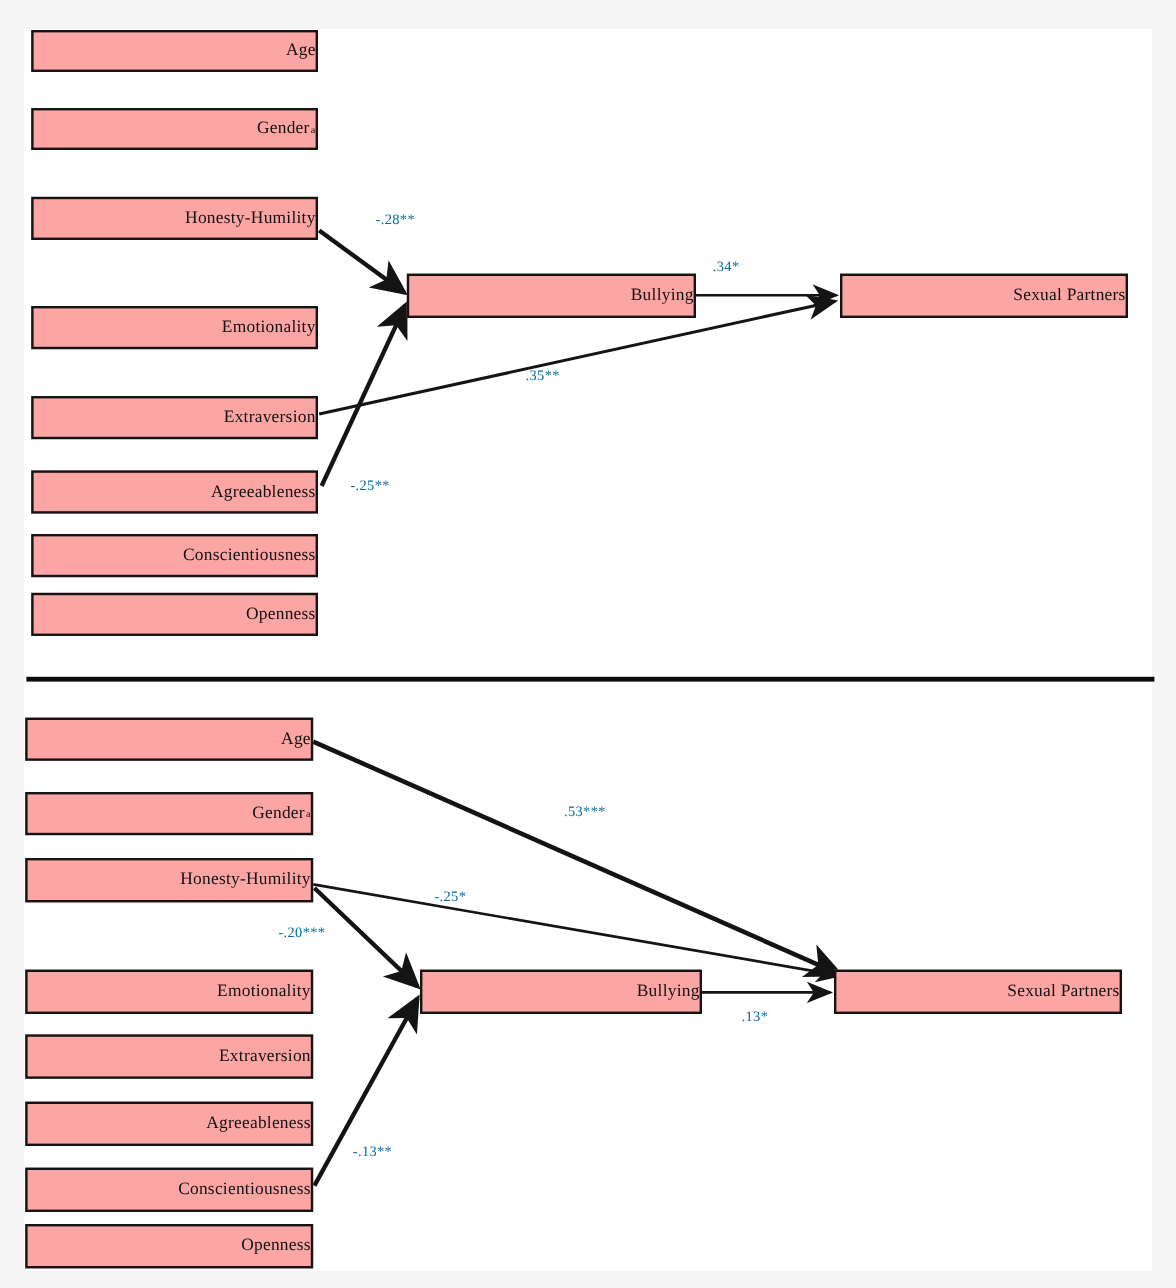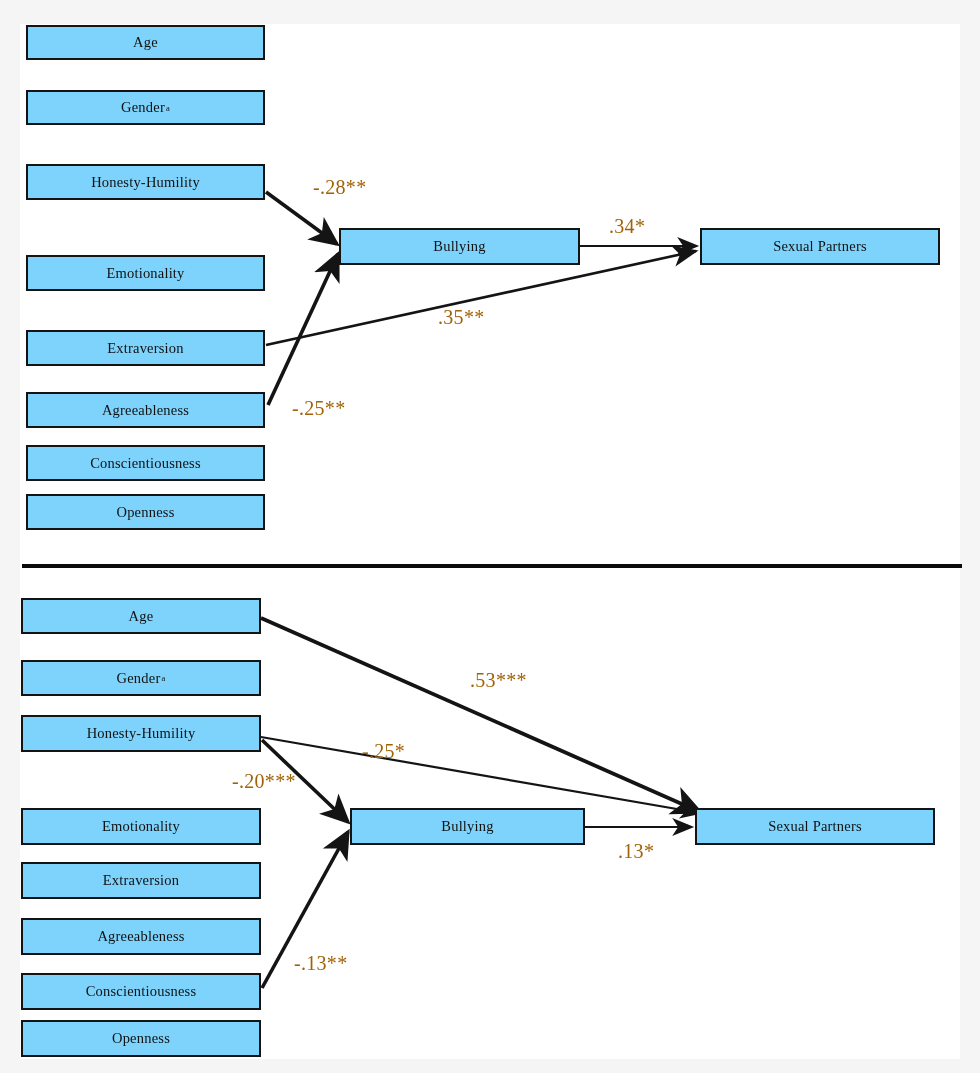--- a/index.html
+++ b/index.html
@@ -31,43 +31,43 @@
     top: 0;
     width: 980px;
     height: 1073px;
     pointer-events: none;
   }
 
   
   .node {
     position: absolute;
     box-sizing: border-box;
-    background: #7dd3fc;
+    background: #fca5a5;
     border: 2px solid #141414;
     display: flex;
     align-items: center;
-    justify-content: center;
+    justify-content: flex-end;
     font-family: "Liberation Serif", "DejaVu Serif", serif;
     font-size: 14.5px;
     color: #111111;
     letter-spacing: .2px;
     white-space: nowrap;
   }
   .node .sup {
     font-size: 8.5px;
     vertical-align: super;
     margin-left: 1px;
   }
 
   
   .plabel {
     position: absolute;
     font-family: "Liberation Serif", "DejaVu Serif", serif;
-    font-size: 20px;
-    color: #a16207;
+    font-size: 12px;
+    color: #0369a1;
     white-space: nowrap;
     letter-spacing: .3px;
   }
 
   
   .divider {
     position: absolute;
     background: #0a0a0a;
     height: 4px;
   }
@@ -167,21 +167,21 @@
   </div>
 
   <div class="node" style="left:700px; top:228px; width:240px; height:37px;">
     <span>Sexual Partners</span>
   </div>
 
   <div class="plabel" style="left:313px; top:176px;">-.28**</div>
 
   <div class="plabel" style="left:292px; top:397px;">-.25**</div>
 
-  <div class="plabel" style="left:609px; top:215px;text-align:center;">.34*</div>
+  <div class="plabel" style="left:594px; top:215px;text-align:center;">.34*</div>
 
   <div class="plabel" style="left:438px; top:306px;">.35**</div>
 
   <div class="node" style="left:21px; top:598px; width:240px; height:36px;">
     <span>Age</span>
   </div>
 
   <div class="node" style="left:21px; top:660px; width:240px; height:36px;">
     <span>Gender</span>
       <span class="sup">a</span>

